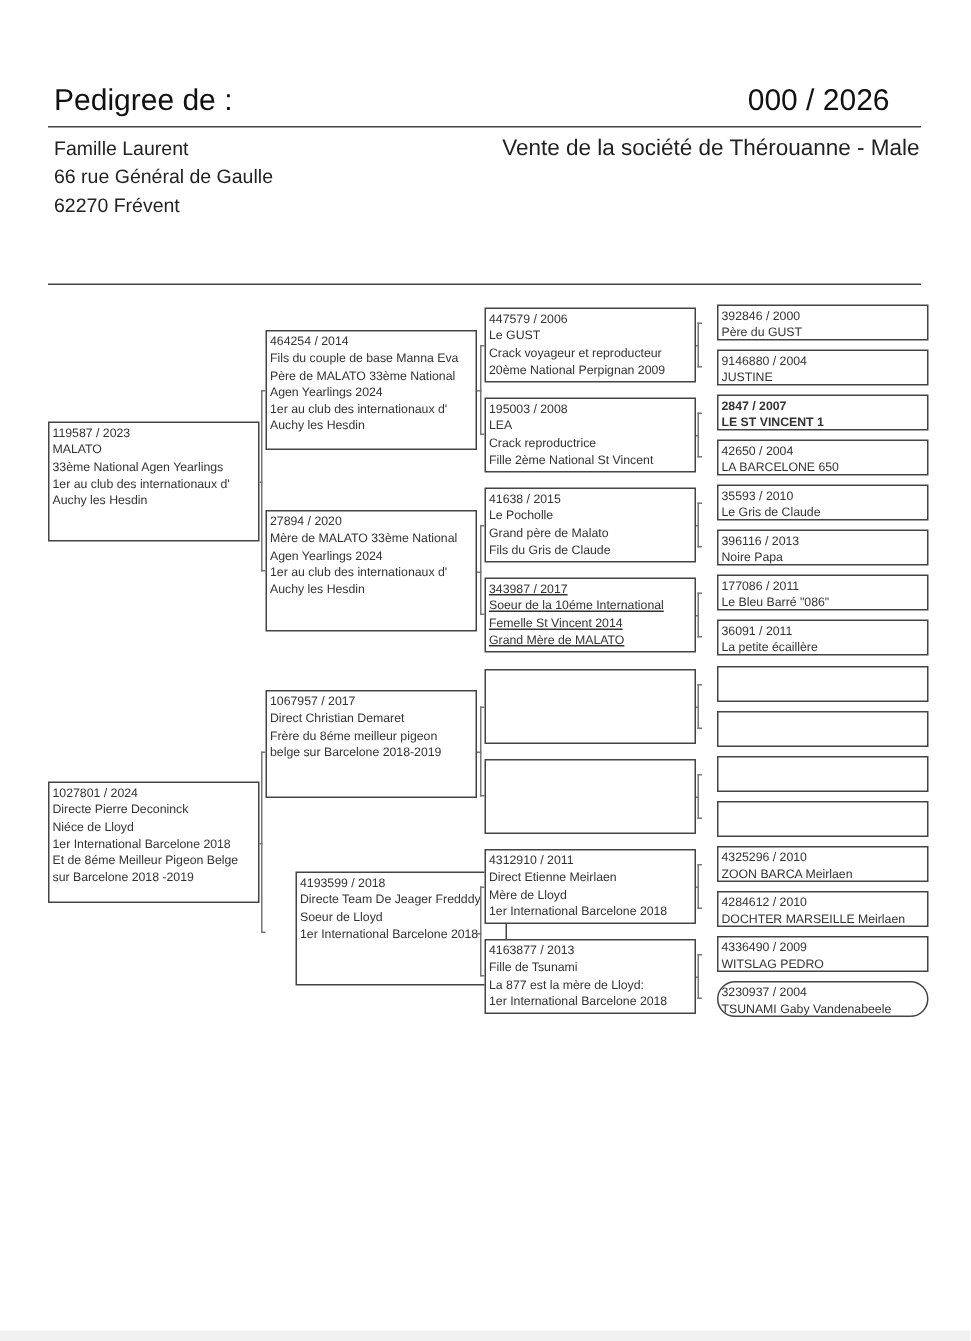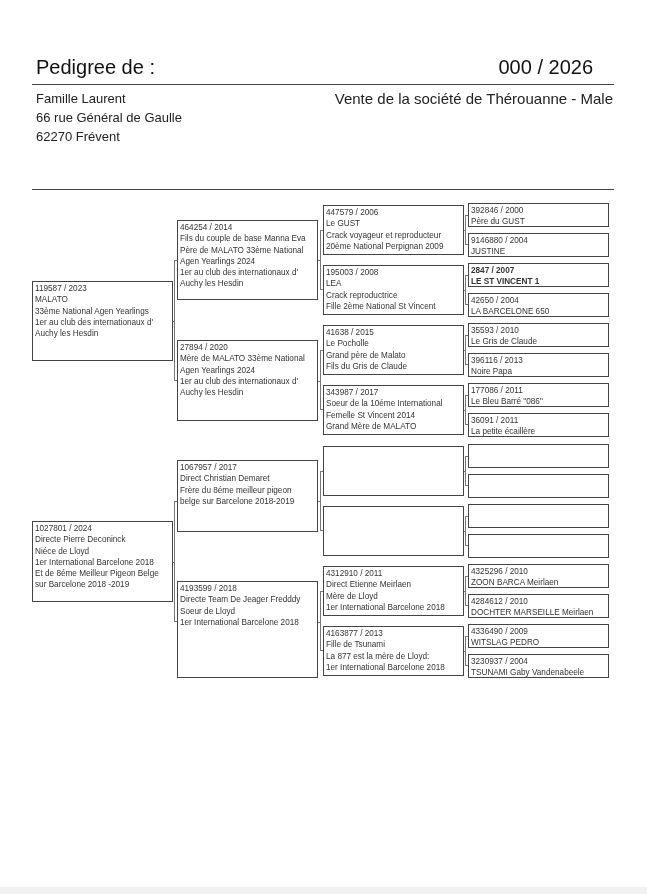--- a/index.html
+++ b/index.html
@@ -32,21 +32,21 @@
     font-size: 8.2px;
     line-height: 11.3px;
     color: #333;
     overflow: hidden;
     white-space: nowrap;
   }
   .box .line { display: block; }
   .g1 { left: 32px; width: 141px; }
   .g2 { left: 177px; width: 141px; }
   .g3 { left: 323px; width: 141px; }
-  .g4 { left: 468px; width: 141px; }
+  .g4 { left: 478px; width: 141px; }
 
   .conn { position: absolute; border: 1px solid #777; border-right: none; width: 4px; box-sizing: border-box; }
   .tick { position: absolute; height: 0; border-top: 1px solid #777; width: 4px; }
 
   #footer-bar { left: 0; top: 887px; width: 647px; height: 7px; background: #f1f1f1; }
 </style>
 </head>
 <body>
 
 <div class="abs" id="title">Pedigree de :</div>
@@ -98,21 +98,21 @@
     <div class="tick" style="left: 318px; top: 380.5px; width: 3px;"></div>
     <div class="conn" style="left: 320px; top: 350px; height: 60px; width: 3px;"></div>
     <div class="box g2" style="top: 460px; height: 72px;">
       <span class="line">1067957 / 2017</span>
       <span class="line">Direct Christian Demaret</span>
       <span class="line">Frère du 8éme meilleur pigeon</span>
       <span class="line">belge sur Barcelone 2018-2019</span>
     </div>
     <div class="tick" style="left: 318px; top: 500.5px; width: 3px;"></div>
     <div class="conn" style="left: 320px; top: 471px; height: 60px; width: 3px;"></div>
-    <div class="box g2" style="top: 581px; height: 97px;">
+    <div class="box g2" style="top: 581px; height: 76px; margin-left: 20px;">
       <span class="line">4193599 / 2018</span>
       <span class="line">Directe Team De Jeager Fredddy</span>
       <span class="line">Soeur de Lloyd</span>
       <span class="line">1er International Barcelone 2018</span>
     </div>
     <div class="tick" style="left: 318px; top: 621.5px; width: 3px;"></div>
     <div class="conn" style="left: 320px; top: 591px; height: 60px; width: 3px;"></div>
     <div class="box g3" style="top: 205px; height: 50px;">
       <span class="line">447579 / 2006</span>
       <span class="line">Le GUST</span>
@@ -130,21 +130,21 @@
     <div class="tick" style="left: 464px; top: 290px; width: 2px;"></div>
     <div class="conn" style="left: 465px; top: 275px; height: 30px; width: 3px;"></div>
     <div class="box g3" style="top: 325px; height: 50px;">
       <span class="line">41638 / 2015</span>
       <span class="line">Le Pocholle</span>
       <span class="line">Grand père de Malato</span>
       <span class="line">Fils du Gris de Claude</span>
     </div>
     <div class="tick" style="left: 464px; top: 350px; width: 2px;"></div>
     <div class="conn" style="left: 465px; top: 335px; height: 30px; width: 3px;"></div>
-    <div class="box g3" style="top: 385px; height: 50px;">
+    <div class="box g3" style="top: 385px; height: 50px; text-decoration: underline;">
       <span class="line">343987 / 2017</span>
       <span class="line">Soeur de la 10éme International</span>
       <span class="line">Femelle St Vincent 2014</span>
       <span class="line">Grand Mère de MALATO</span>
     </div>
     <div class="tick" style="left: 464px; top: 410px; width: 2px;"></div>
     <div class="conn" style="left: 465px; top: 395px; height: 30px; width: 3px;"></div>
     <div class="box g3" style="top: 446px; height: 50px;"></div>
     <div class="tick" style="left: 464px; top: 471px; width: 2px;"></div>
     <div class="conn" style="left: 465px; top: 456px; height: 30px; width: 3px;"></div>
@@ -208,19 +208,19 @@
       <span class="line">ZOON BARCA Meirlaen</span>
     </div>
     <div class="box g4" style="top: 594px; height: 24px;">
       <span class="line">4284612 / 2010</span>
       <span class="line">DOCHTER MARSEILLE Meirlaen</span>
     </div>
     <div class="box g4" style="top: 624px; height: 24px;">
       <span class="line">4336490 / 2009</span>
       <span class="line">WITSLAG PEDRO</span>
     </div>
-    <div class="box g4" style="top: 654px; height: 24px;">
+    <div class="box g4" style="top: 654px; height: 24px; border-radius: 12px;">
       <span class="line">3230937 / 2004</span>
       <span class="line">TSUNAMI Gaby Vandenabeele</span>
     </div>
   </div>
 
 <div class="abs" id="footer-bar"></div>
 
 </body></html>

